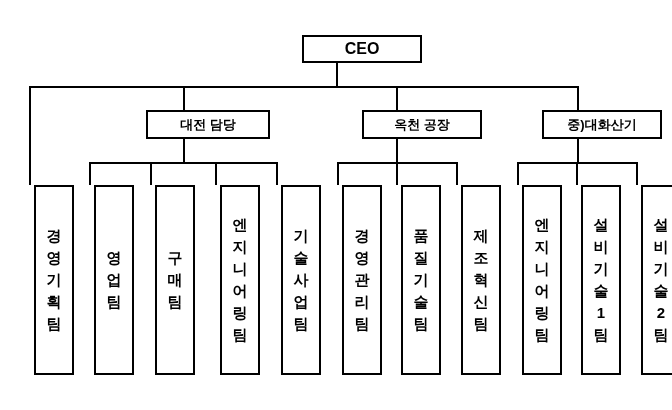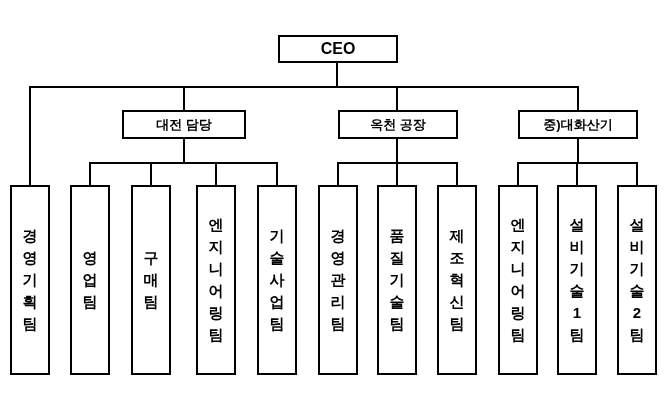--- a/index.html
+++ b/index.html
@@ -18,20 +18,21 @@
   .box {
     position: absolute;
     box-sizing: border-box;
     border: 2px solid #000000;
     background: #ffffff;
     display: flex;
     align-items: center;
     justify-content: center;
     font-weight: bold;
     color: #000000;
+    margin-left: 24px;
   }
   .hbox { font-size: 13px; white-space: nowrap; }
   .ceo { left: 278px; top: 35px; width: 120px; height: 28px; font-size: 16px; }
   .d1  { left: 122px; top: 110px; width: 124px; height: 29px; }
   .d2  { left: 338px; top: 110px; width: 120px; height: 29px; }
   .d3  { left: 518px; top: 110px; width: 120px; height: 29px; }
   .team {
     top: 185px; width: 40px; height: 190px;
     flex-direction: column;
     font-size: 15px;

